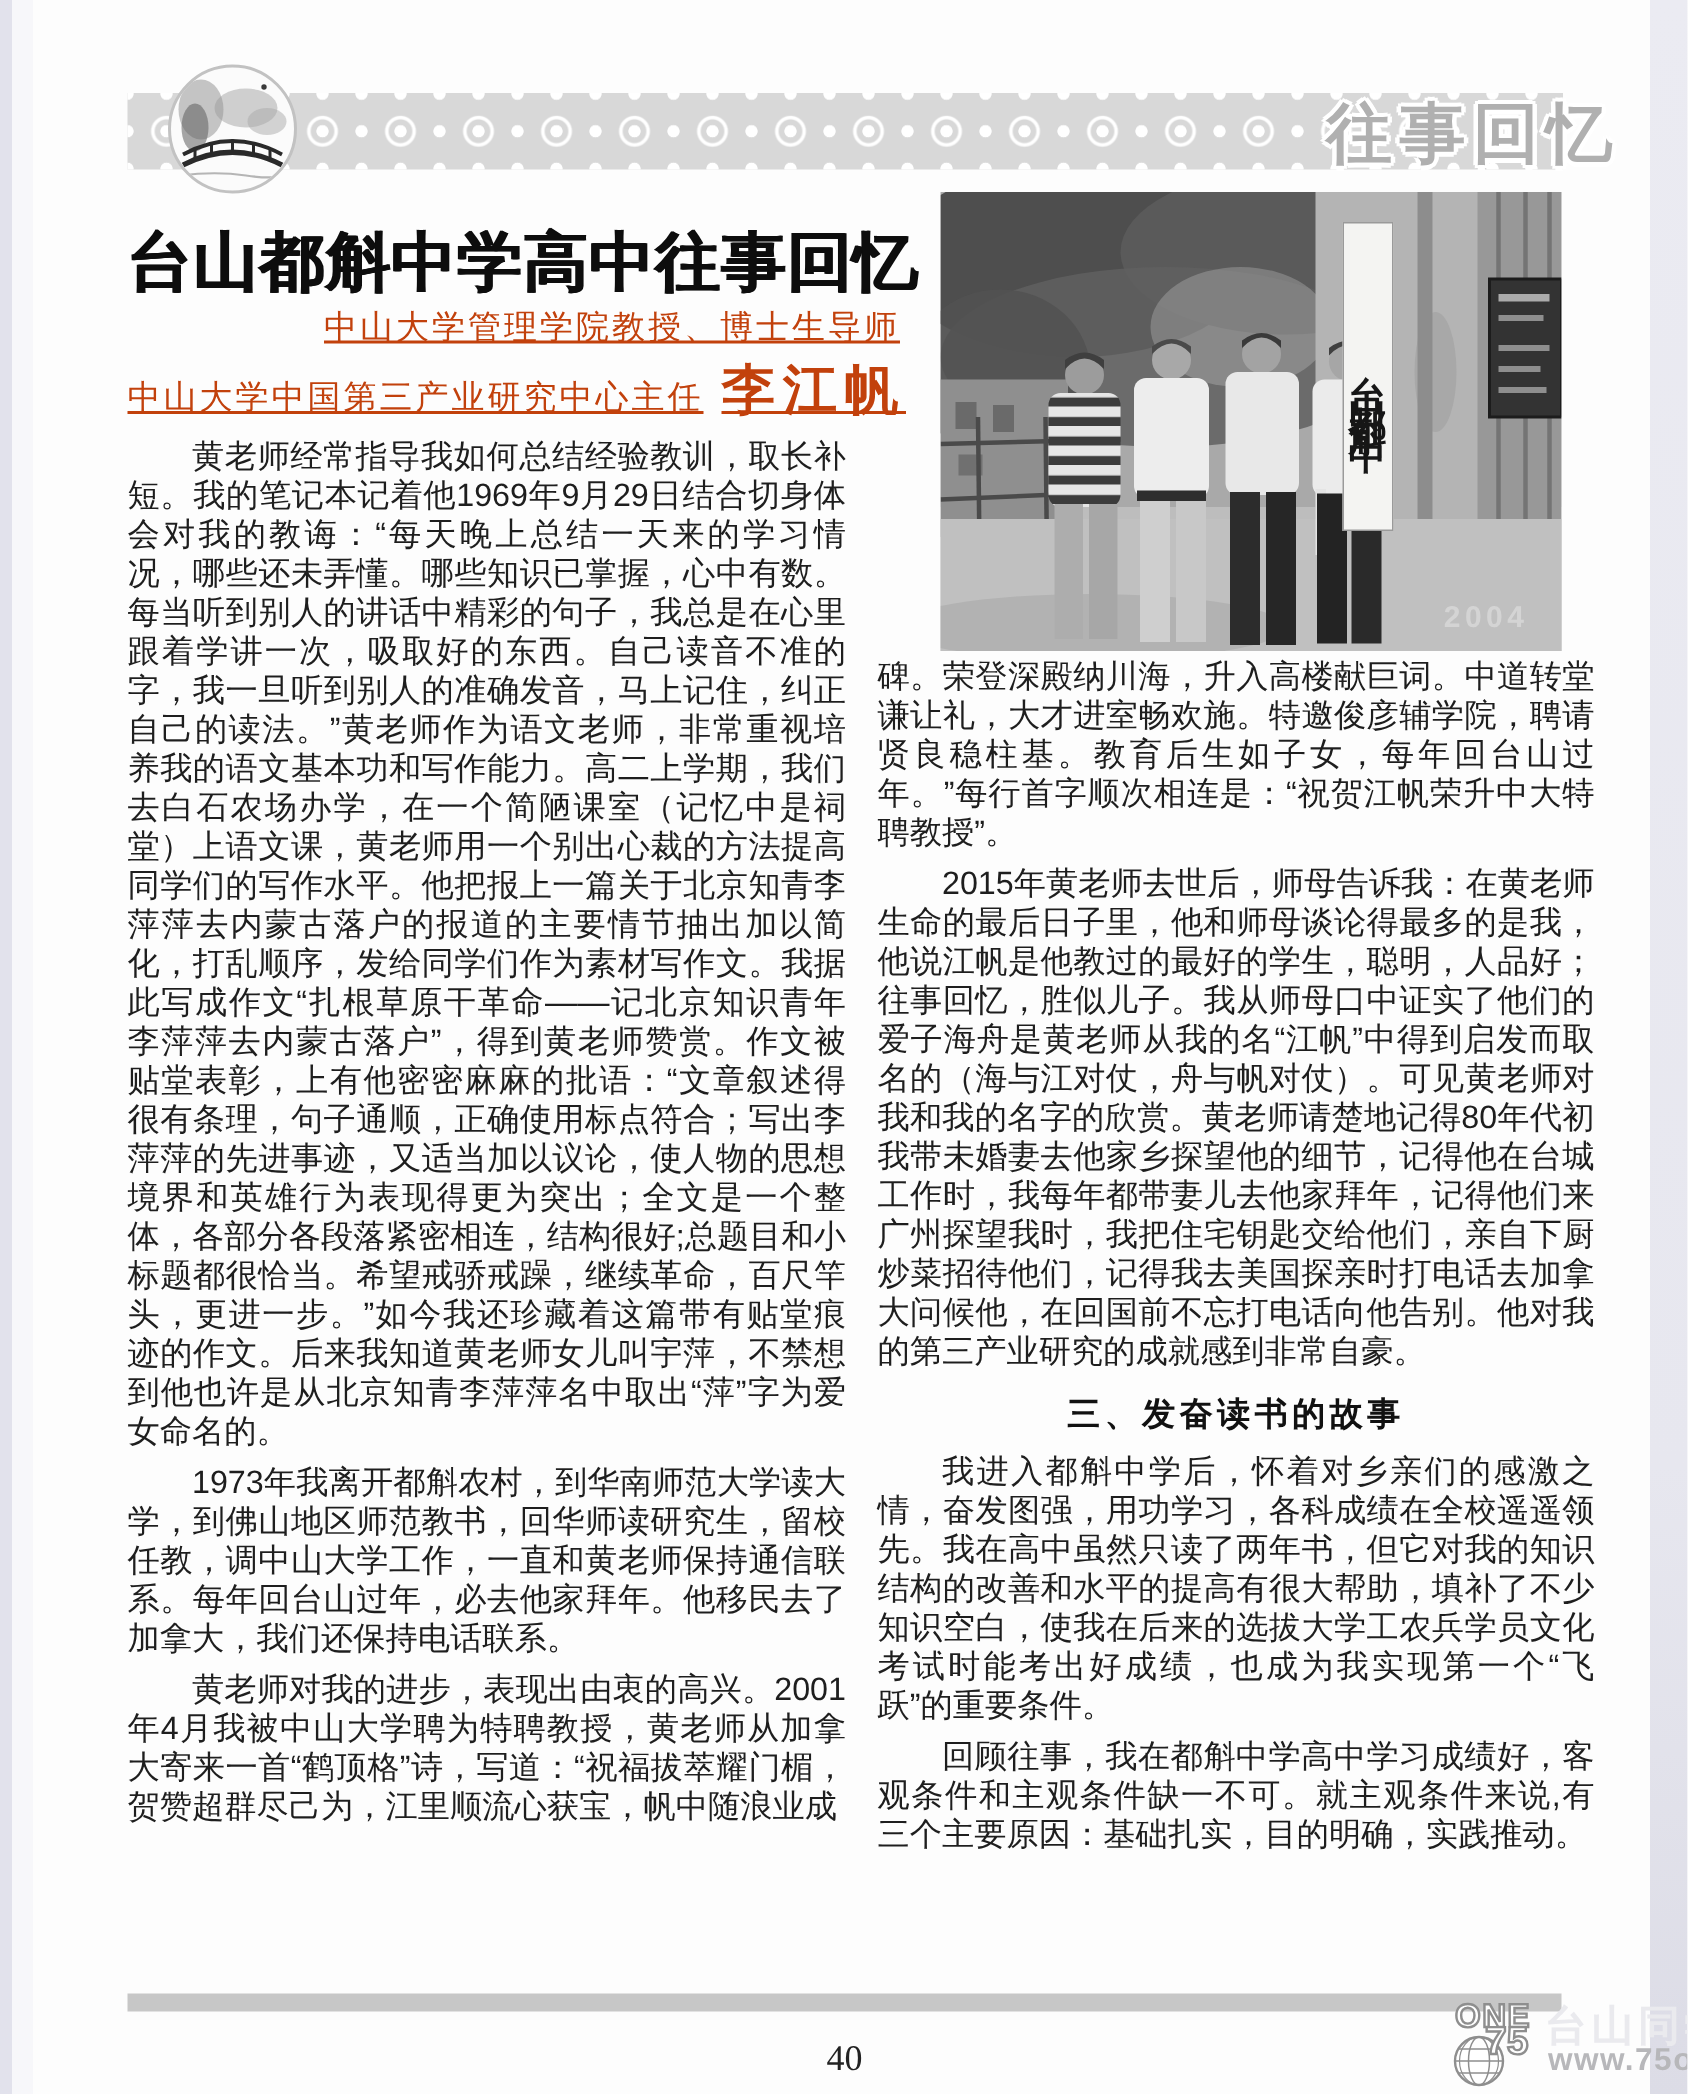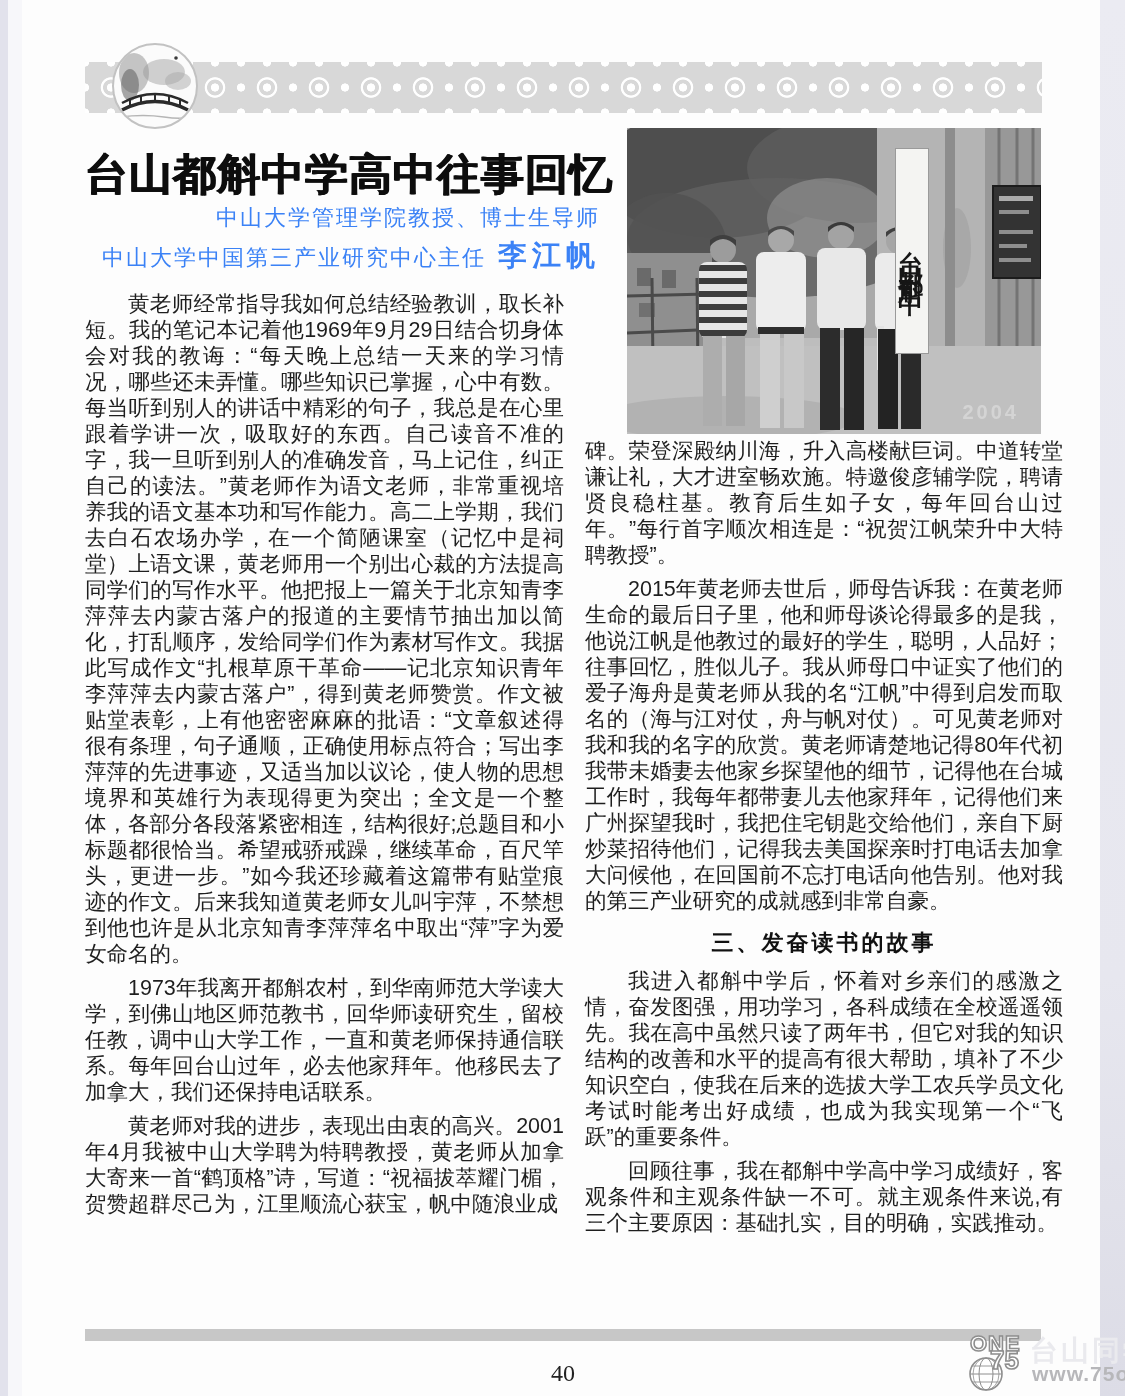--- a/index.html
+++ b/index.html
@@ -34,26 +34,27 @@
     background:#fbfbfb;border:2px solid #c2c2c2;overflow:hidden;box-sizing:border-box;
   }
   .title{
     position:absolute;left:85px;top:146px;width:515px;margin:0;
     font-size:43px;font-weight:900;color:#0d0d0d;text-align:center;letter-spacing:1px;
     text-shadow:0.7px 0 0 #0d0d0d,-0.7px 0 0 #0d0d0d;
     white-space:nowrap;
   }
   .byline1,.byline2{
     position:absolute;left:85px;width:515px;text-align:right;
-    font-family:"Liberation Serif",serif;color:#3b82f6;letter-spacing:2px;
+    font-family:"Liberation Serif",serif;color:#c2410c;letter-spacing:2px;
     white-space:nowrap;
+    text-decoration:underline;
   }
   .byline1{top:203px;font-size:22px;}
   .byline2{top:236px;font-size:22px;}
-  .author{font-size:29px;font-weight:600;margin-left:12px;letter-spacing:5px;}
+  .author{font-size:36px;font-weight:600;margin-left:12px;letter-spacing:5px;}
   
   .photo{position:absolute;left:627px;top:128px;width:414px;height:306px;background:#c4c4c4;overflow:hidden;}
   .photo svg{display:block;}
   .photo-sign{
     position:absolute;left:268px;top:20px;width:34px;height:206px;
     background:#f4f4f2;border:1px solid #9a9a9a;box-sizing:border-box;
     writing-mode:vertical-rl;text-orientation:upright;
     font-size:25px;font-weight:600;color:#161616;letter-spacing:10px;
     text-align:center;padding-top:8px;
   }
@@ -93,20 +94,21 @@
 </style>
 </head>
 <body>
 
 <div class="page">
   <div class="edge-left"></div>
   <div class="edge-left2"></div>
   <div class="edge-right"></div>
 
   <div class="band"></div>
+  <div class="band-label">往事回忆</div>
 
   <div class="logo">
     <svg width="82" height="82" viewBox="0 0 82 82" xmlns="http://www.w3.org/2000/svg">
       <ellipse cx="20" cy="28" rx="15" ry="20" fill="#8d8d8d" opacity="0.5"></ellipse>
       <ellipse cx="16" cy="40" rx="9" ry="16" fill="#5f5f5f" opacity="0.55"></ellipse>
       <ellipse cx="50" cy="27" rx="21" ry="13" fill="#9a9a9a" opacity="0.45"></ellipse>
       <ellipse cx="64" cy="36" rx="13" ry="9" fill="#aaaaaa" opacity="0.5"></ellipse>
       <circle cx="62" cy="13" r="1.8" fill="#3a3a3a"></circle>
       <path d="M8 58 Q41 40 74 58" stroke="#2a2a2a" stroke-width="2.5" fill="none"></path>
       <path d="M8 65 Q41 48 74 65" stroke="#2a2a2a" stroke-width="3.5" fill="none"></path>

